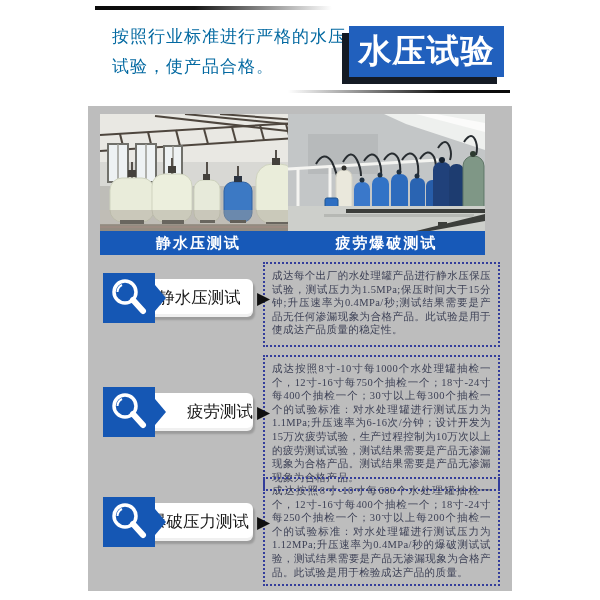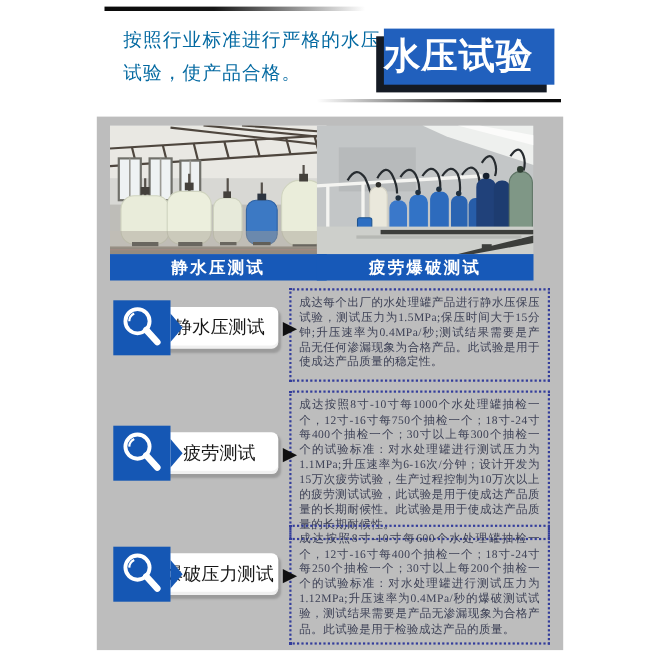--- a/index.html
+++ b/index.html
@@ -13,21 +13,21 @@
     background:linear-gradient(to right, #0a0a0a 0%, #151515 42%, rgba(21,21,21,0) 100%);
   }
   .intro {
     position:absolute; left:112px; top:22px; font-size:17px; line-height:30px;
     color:#0369a1; letter-spacing:1px;
   }
   .badge { position:absolute; left:342px; top:26px; width:162px; height:59px; }
   .badge-shadow { position:absolute; left:0; top:7px; width:155px; height:51px; background:#141a24; }
   .badge-face {
     position:absolute; left:7px; top:0; width:155px; height:51px; background:#2160bd;
-    display:flex; align-items:center; 
+    display:flex; align-items:center; justify-content:center;
   }
   .badge-face span { color:#ffffff; font-weight:bold; font-size:33px; letter-spacing:1px; }
   .header-line {
     position:absolute; left:288px; top:90px; width:222px; height:3px;
     background:linear-gradient(to right, rgba(0,0,0,0) 0%, #101010 70%, #0a0a0a 100%);
   }
   
   .panel {
     position:absolute; left:88px; top:106px; width:424px; height:485px;
     background:#bdbdbd; border-radius:0;
@@ -60,21 +60,21 @@
     position:absolute; left:169px; font-size:17px; color:#101010; line-height:17px; z-index:2;
   }
   .desc {
     position:absolute; left:175px; width:237px; box-sizing:border-box;
     border:2px dotted #333d9b; color:#3d4156; background:transparent;
     font-family:"Liberation Serif", serif;
     font-size:10.5px; line-height:13.6px; letter-spacing:0.4px;
     padding:5px 7px; text-align:justify;
   }
   .r1-icon { top:167px; } .r1-ribbon { top:173px; } .r1-pointer { top:184px; } .r1-desc { top:156px; min-height:85px; }
-  .r2-icon { top:281px; } .r2-ribbon { top:287px; } .r2-pointer { top:298px; } .r2-desc { top:249px; min-height:115px; }
+  .r2-icon { top:281px; } .r2-ribbon { top:287px;justify-content:flex-end; } .r2-pointer { top:298px; } .r2-desc { top:249px; min-height:115px; }
   .r3-icon { top:391px; } .r3-ribbon { top:397px; } .r3-pointer { top:408px; } .r3-desc { top:371px; min-height:99px; }
 </style>
 </head>
 <body>
 
 <div class="page">
 
   <div class="top-line"></div>
 
   <div class="intro">
@@ -211,21 +211,21 @@
       <svg viewBox="0 0 52 50" aria-hidden="true">
         <circle cx="22" cy="19" r="11" stroke="#ffffff" stroke-width="3.5" fill="none"></circle>
         <path d="M14.5,19 a8,8 0 0 1 4.5,-7" stroke="#ffffff" stroke-width="2" fill="none"></path>
         <line x1="30" y1="27" x2="40" y2="38" stroke="#ffffff" stroke-width="6" stroke-linecap="round"></line>
       </svg>
     </div>
     <div class="ribbon r2-ribbon">
       <span>疲劳测试</span>
     </div>
     <span class="pointer r2-pointer">▶</span>
-    <div class="desc r2-desc">成达按照8寸-10寸每1000个水处理罐抽检一个，12寸-16寸每750个抽检一个；18寸-24寸每400个抽检一个；30寸以上每300个抽检一个的试验标准：对水处理罐进行测试压力为1.1MPa;升压速率为6-16次/分钟；设计开发为15万次疲劳试验，生产过程控制为10万次以上的疲劳测试试验，此试验是用于使成达产品质量的长期耐候性。此试验是用于使成达产品质量的长期耐候性。</div>
+    <div class="desc r2-desc">成达按照8寸-10寸每1000个水处理罐抽检一个，12寸-16寸每750个抽检一个；18寸-24寸每400个抽检一个；30寸以上每300个抽检一个的试验标准：对水处理罐进行测试压力为1.1MPa;升压速率为6-16次/分钟；设计开发为15万次疲劳试验，生产过程控制为10万次以上的疲劳测试试验，测试结果需要是产品无渗漏现象为合格产品。测试结果需要是产品无渗漏现象为合格产品。</div>
 
     <div class="icon-block r3-icon">
       <svg viewBox="0 0 52 50" aria-hidden="true">
         <circle cx="22" cy="19" r="11" stroke="#ffffff" stroke-width="3.5" fill="none"></circle>
         <path d="M14.5,19 a8,8 0 0 1 4.5,-7" stroke="#ffffff" stroke-width="2" fill="none"></path>
         <line x1="30" y1="27" x2="40" y2="38" stroke="#ffffff" stroke-width="6" stroke-linecap="round"></line>
       </svg>
     </div>
     <div class="ribbon r3-ribbon">
       <span>爆破压力测试</span>

